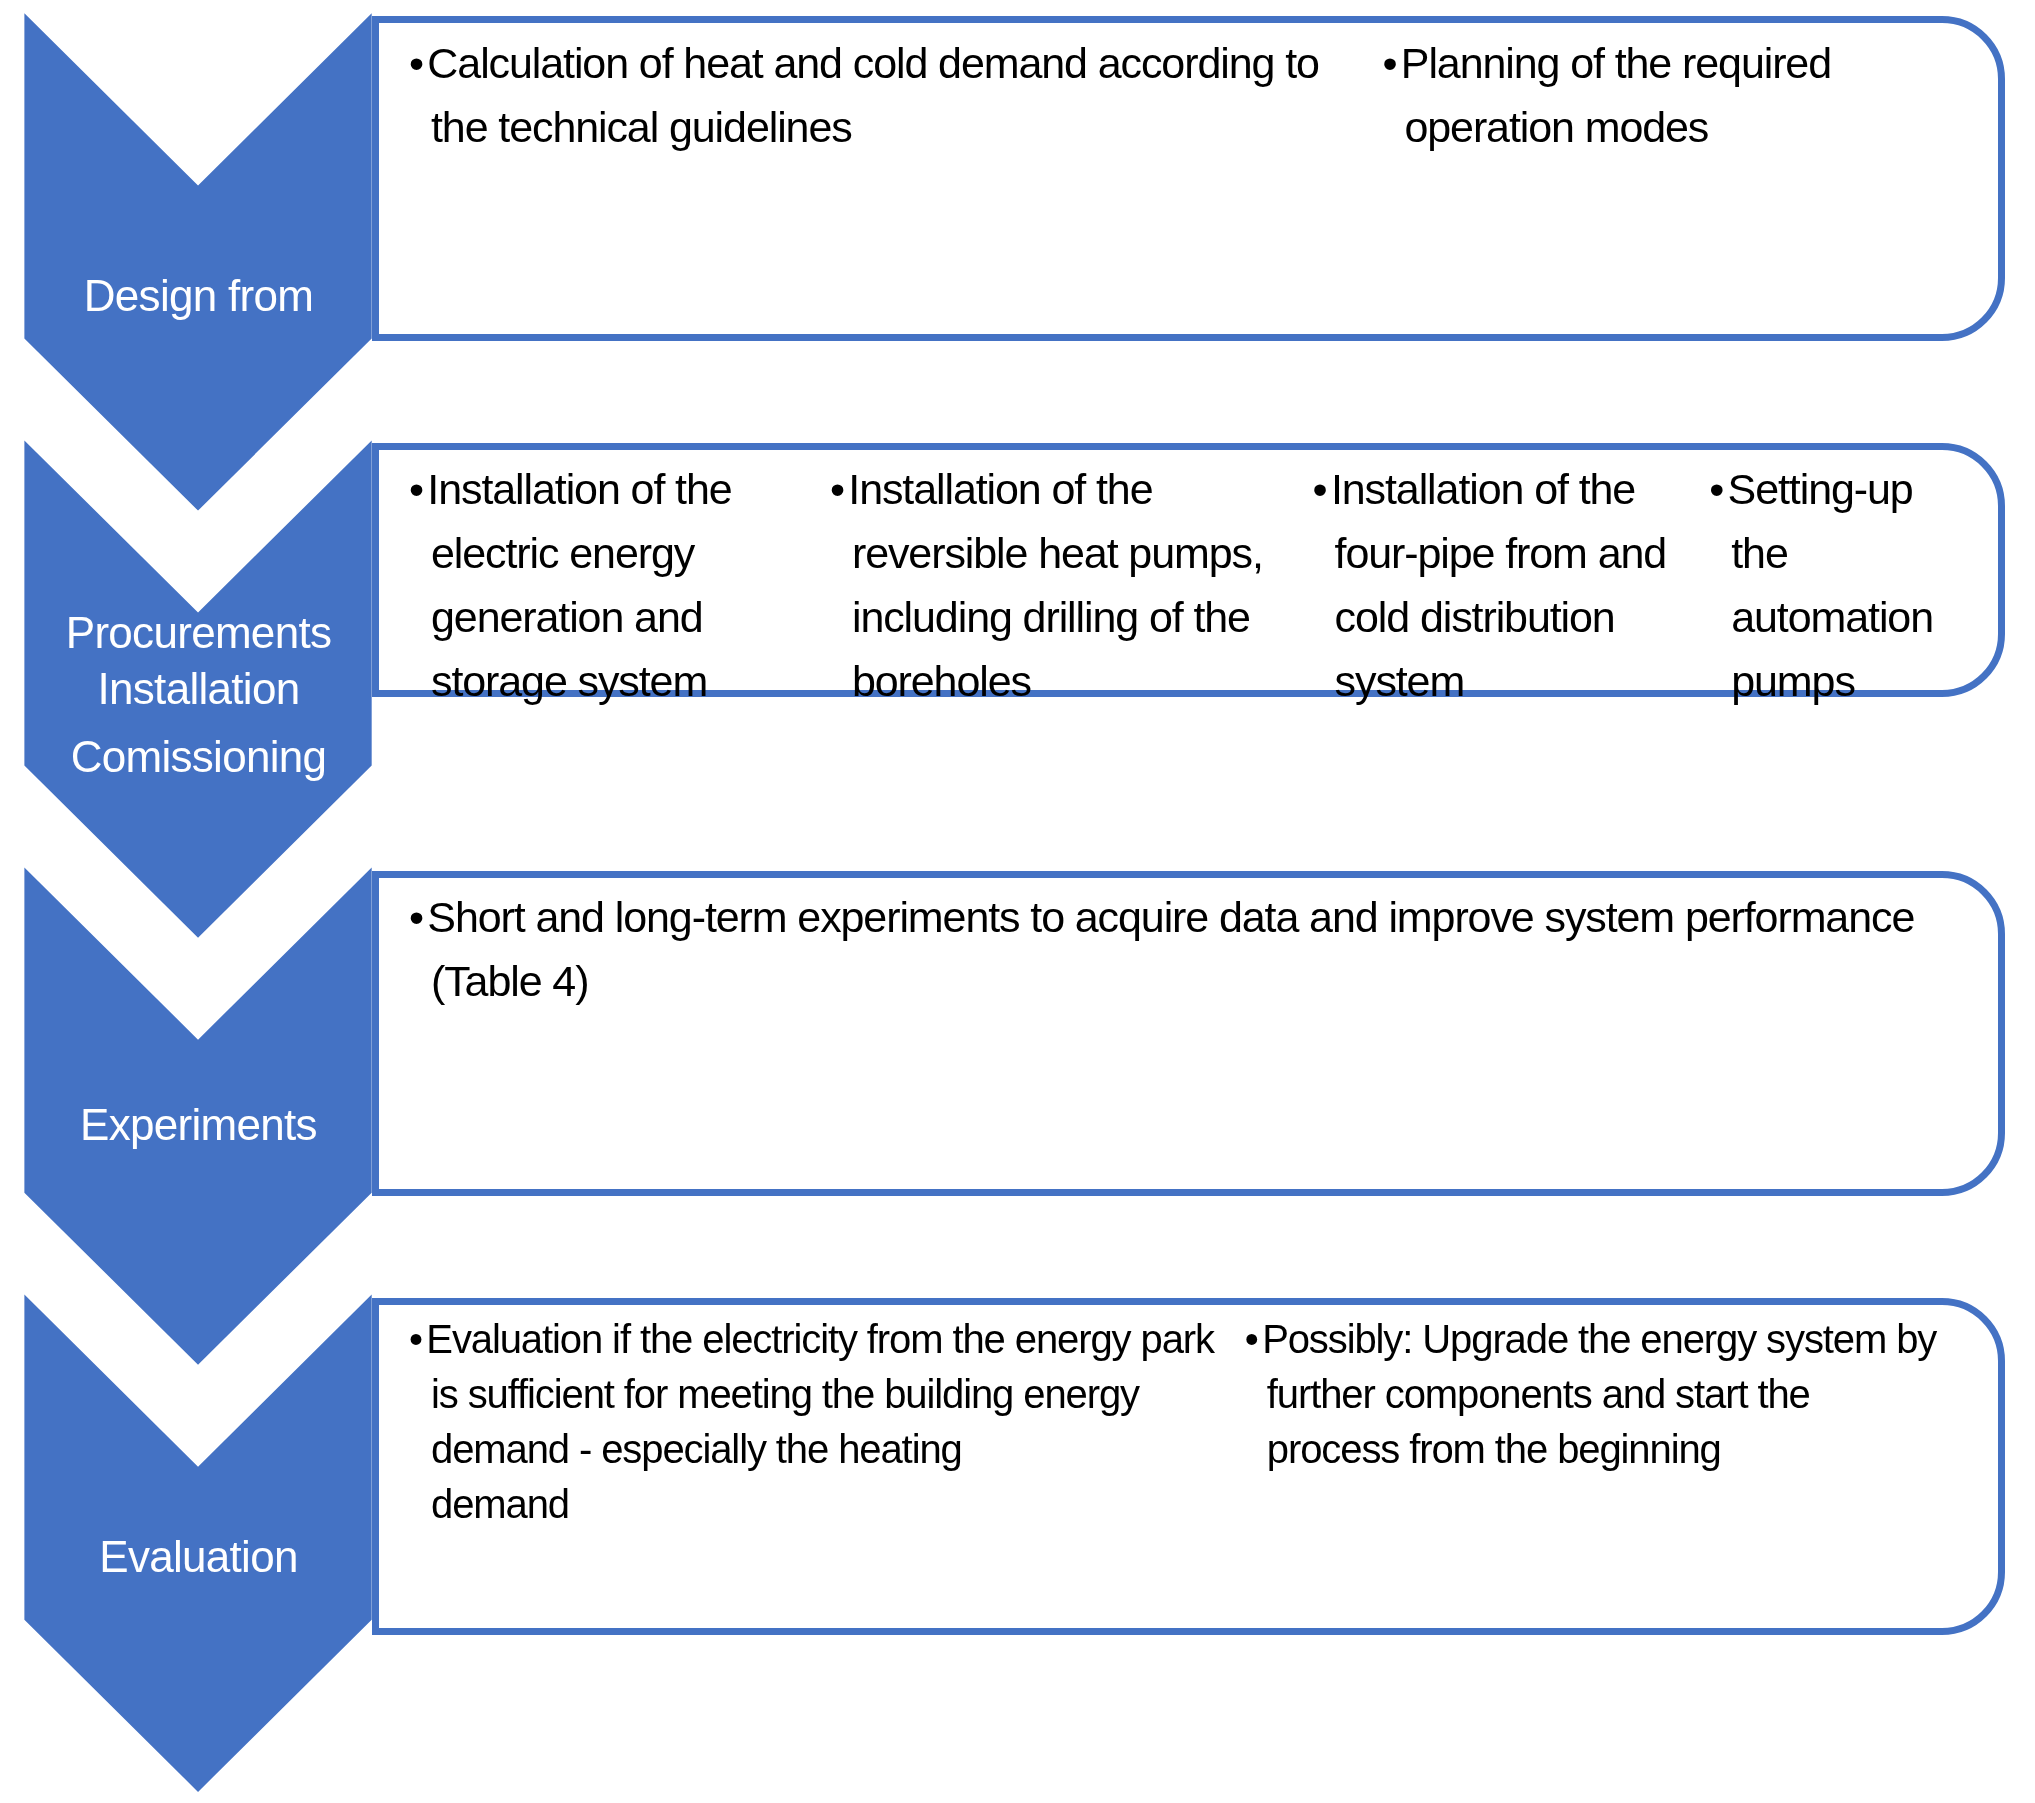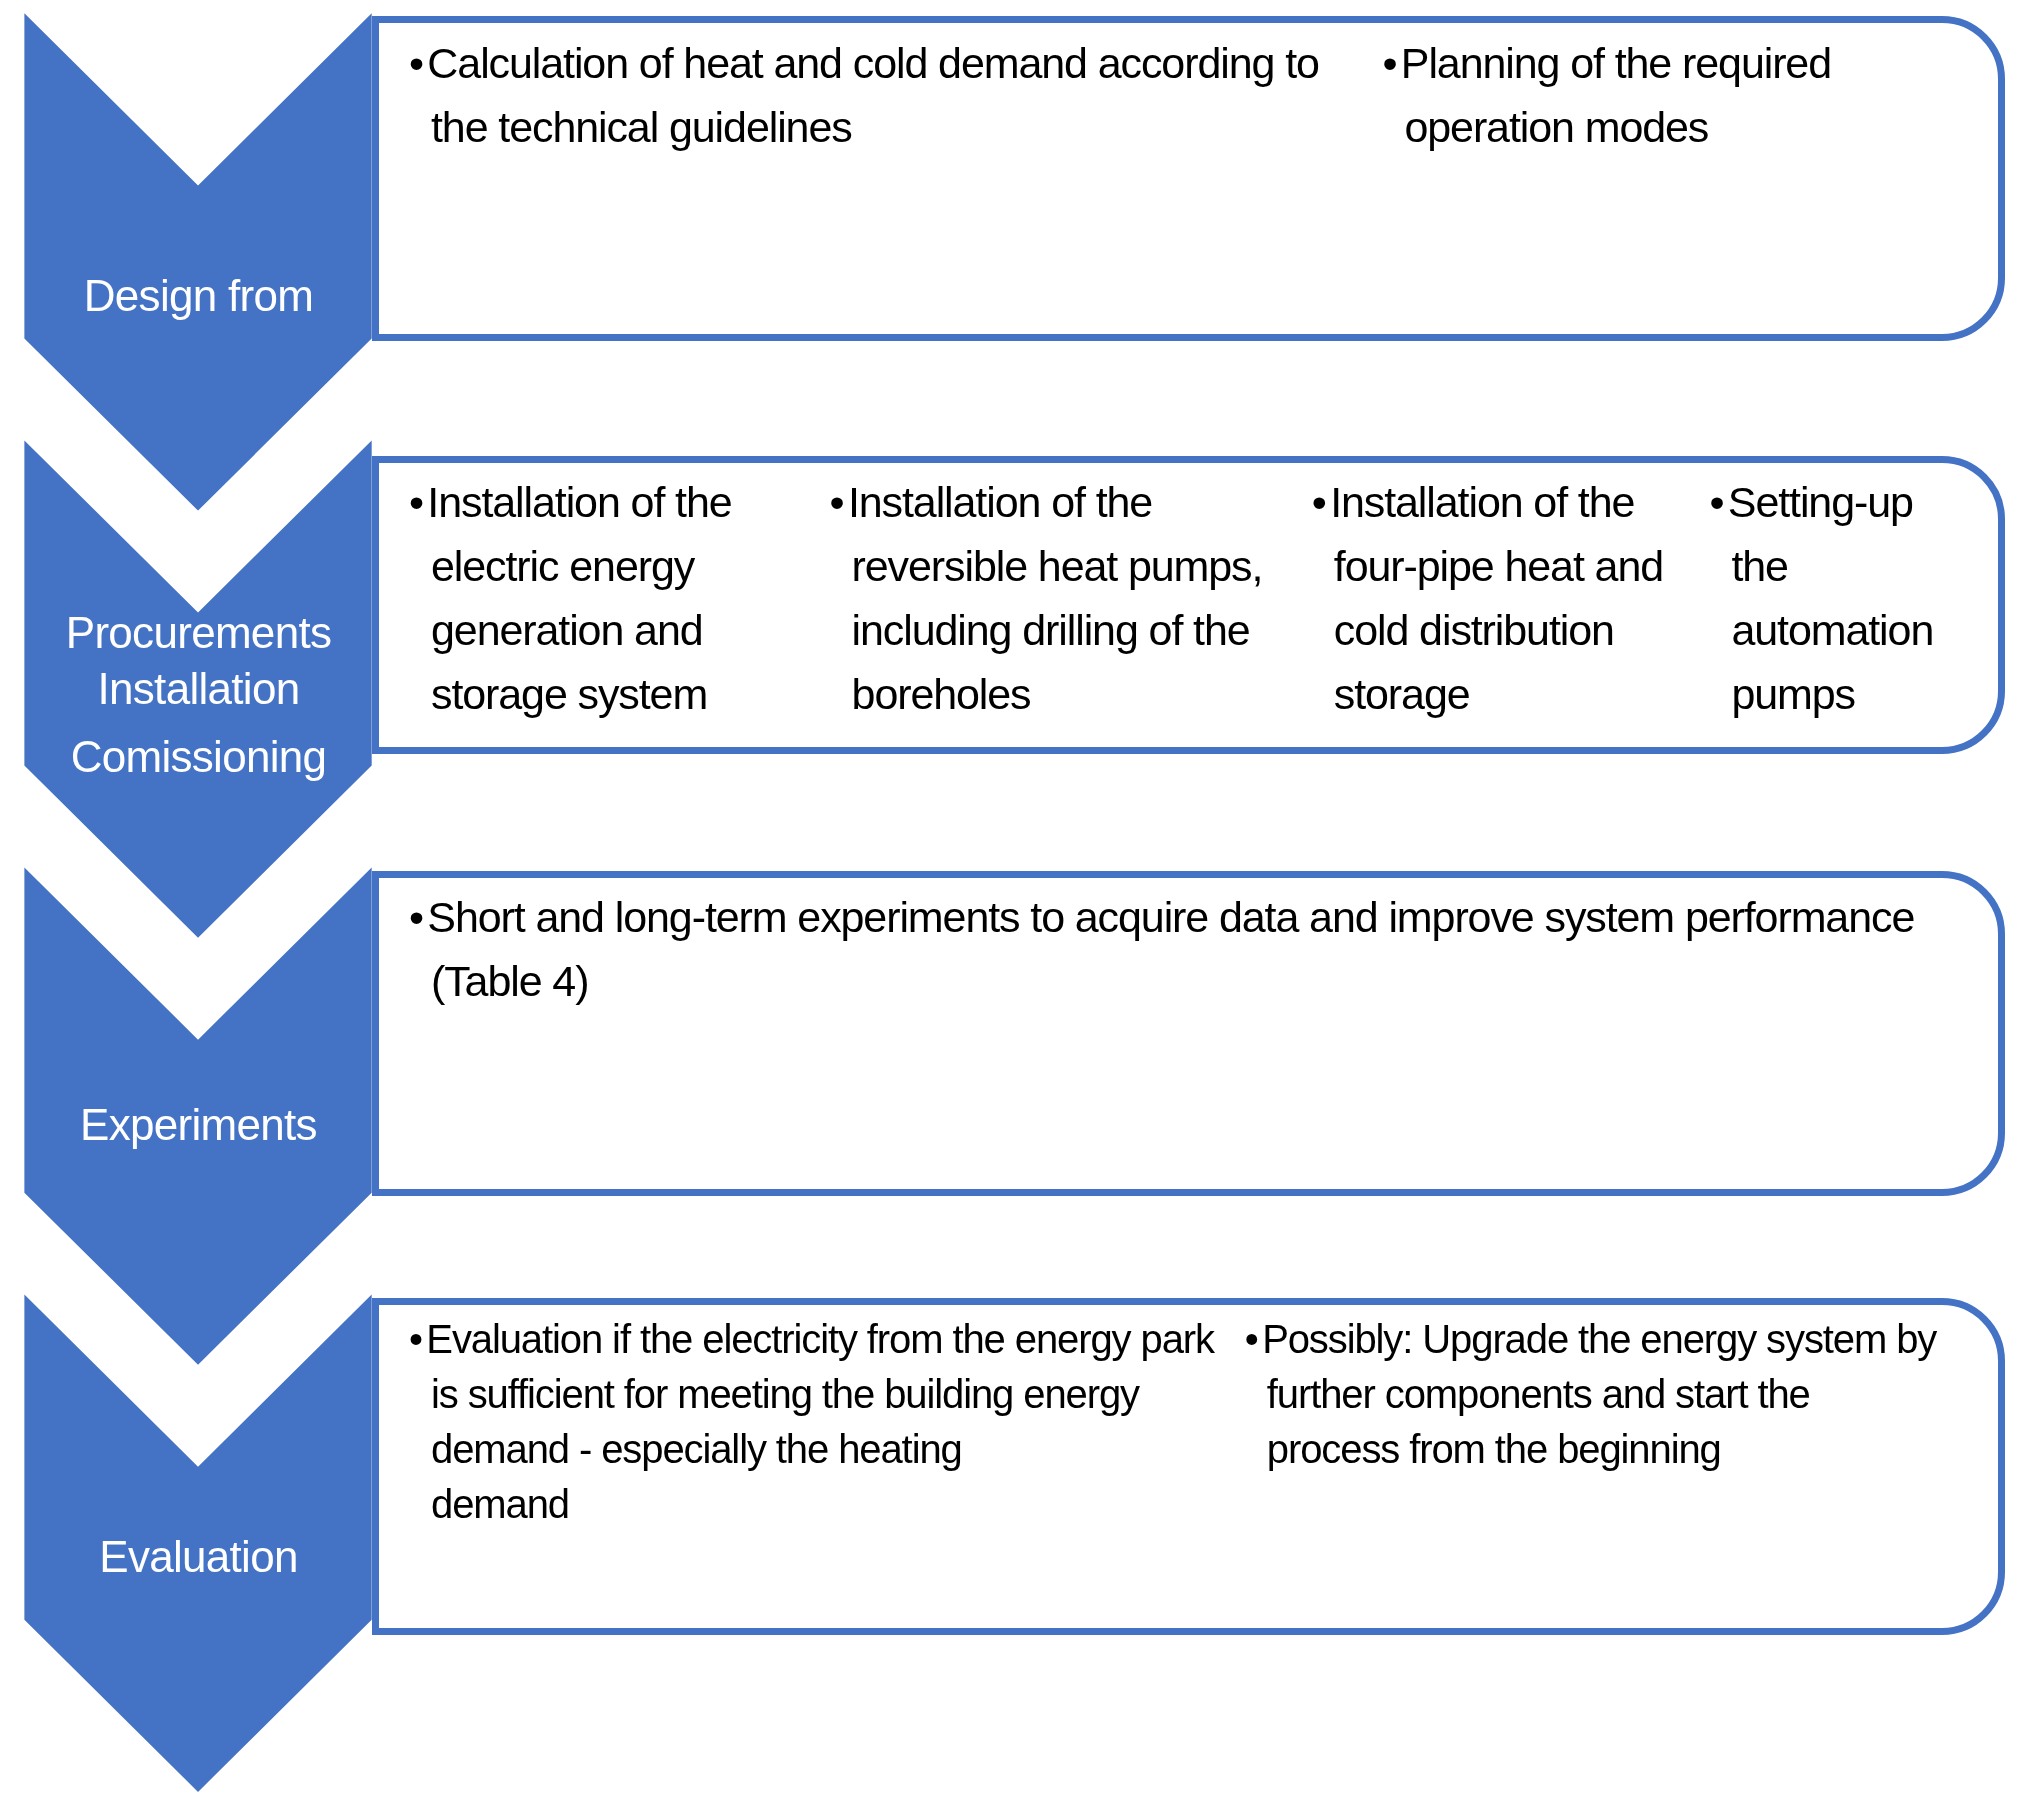--- a/index.html
+++ b/index.html
@@ -110,29 +110,29 @@
 
   <div class="box" style="top:16.3px;height:325px">
     <div class="bullet-item">
       <span class="bullet-dot">•</span><span class="bullet-text">Calculation of heat and cold demand according to the technical guidelines</span>
     </div>
     <div class="bullet-item">
       <span class="bullet-dot">•</span><span class="bullet-text">Planning of the required operation modes</span>
     </div>
   </div>
 
-  <div class="box" style="top:456px;height:298px">
+  <div class="box" style="top:443px;height:254px">
     <div class="bullet-item">
       <span class="bullet-dot">•</span><span class="bullet-text">Installation of the electric energy generation and storage system</span>
     </div>
     <div class="bullet-item">
       <span class="bullet-dot">•</span><span class="bullet-text">Installation of the reversible heat pumps, including drilling of the boreholes</span>
     </div>
     <div class="bullet-item">
-      <span class="bullet-dot">•</span><span class="bullet-text">Installation of the four-pipe heat and cold distribution storage</span>
+      <span class="bullet-dot">•</span><span class="bullet-text">Installation of the four-pipe from and cold distribution system</span>
     </div>
     <div class="bullet-item">
       <span class="bullet-dot">•</span><span class="bullet-text">Setting-up the automation pumps</span>
     </div>
   </div>
 
   <div class="box" style="top:871px;height:325px">
     <div class="bullet-item">
       <span class="bullet-dot">•</span><span class="bullet-text">Short and long-term experiments to acquire data and improve system performance (Table 4)</span>
     </div>

